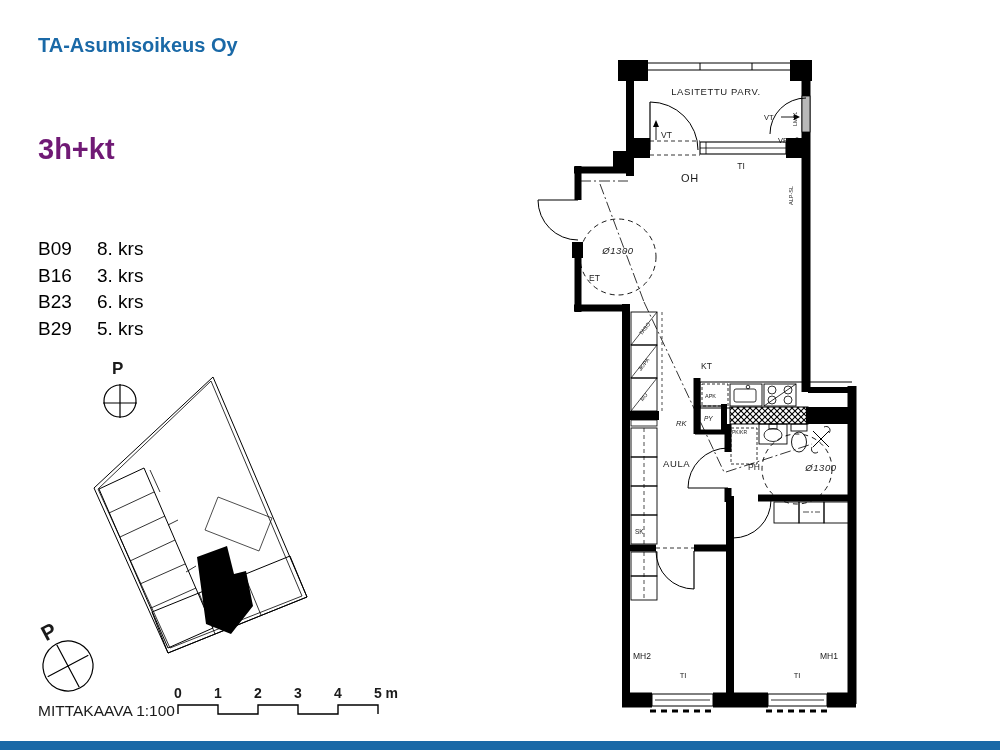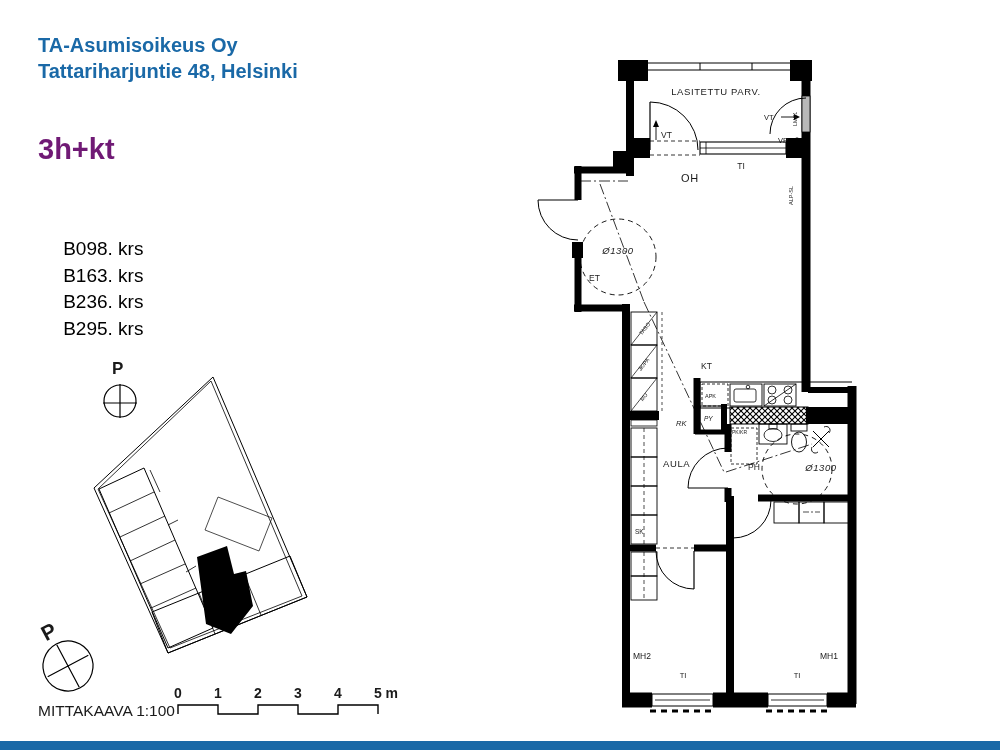--- a/index.html
+++ b/index.html
@@ -3,40 +3,39 @@
 <meta charset="utf-8">
 <style>
   html,body{margin:0;padding:0;background:#fff;}
   .page{position:relative;width:1000px;height:750px;background:#fff;overflow:hidden;
         font-family:"Liberation Sans",sans-serif;color:#111;}
   .hdr{position:absolute;left:38px;top:32px;font-size:20px;font-weight:bold;
        color:#1a69a7;line-height:26px;}
   .apt-type{position:absolute;left:38px;top:131px;font-size:29px;font-weight:bold;line-height:36px;color:#701a75;}
   .units{position:absolute;left:38px;top:236px;font-size:19px;line-height:26.5px;color:#000;}
   .units .row{display:flex;}
-  .units .uid{width:59px;text-align:right;}
+  .units .uid{width:59px;}
   .footer-bar{position:absolute;left:0;bottom:0;width:1000px;height:9px;background:#1a69a7;}
   svg{position:absolute;left:0;top:0;}
   svg text{font-family:"Liberation Sans",sans-serif;fill:#1a1a1a;}
   .ln{stroke:#000;fill:none;}
   .blk{fill:#000;stroke:none;}
   .t5{font-size:5.5px;} .t6{font-size:6.5px;} .t7{font-size:7.5px;} .t8{font-size:8.5px;}
   .t9{font-size:9.5px;letter-spacing:.6px;} .t10{font-size:11px;letter-spacing:.8px;}
   .t14{font-size:14px;font-weight:bold;} .t15{font-size:15.5px;}
   .it{font-style:italic;}
   .mid{text-anchor:middle;}
 </style>
 </head>
 <body>
 
 <div class="page">
 
   <div class="hdr">
     <div>TA-Asumisoikeus Oy</div>
-    <div>Tattariharjuntie 48, Helsinki</div>
   </div>
 
   <div class="apt-type">
     <div>3h+kt</div>
   </div>
 
   <div class="units">
     <div class="row">
       <span class="uid">B09</span>
       <span>8. krs</span>

